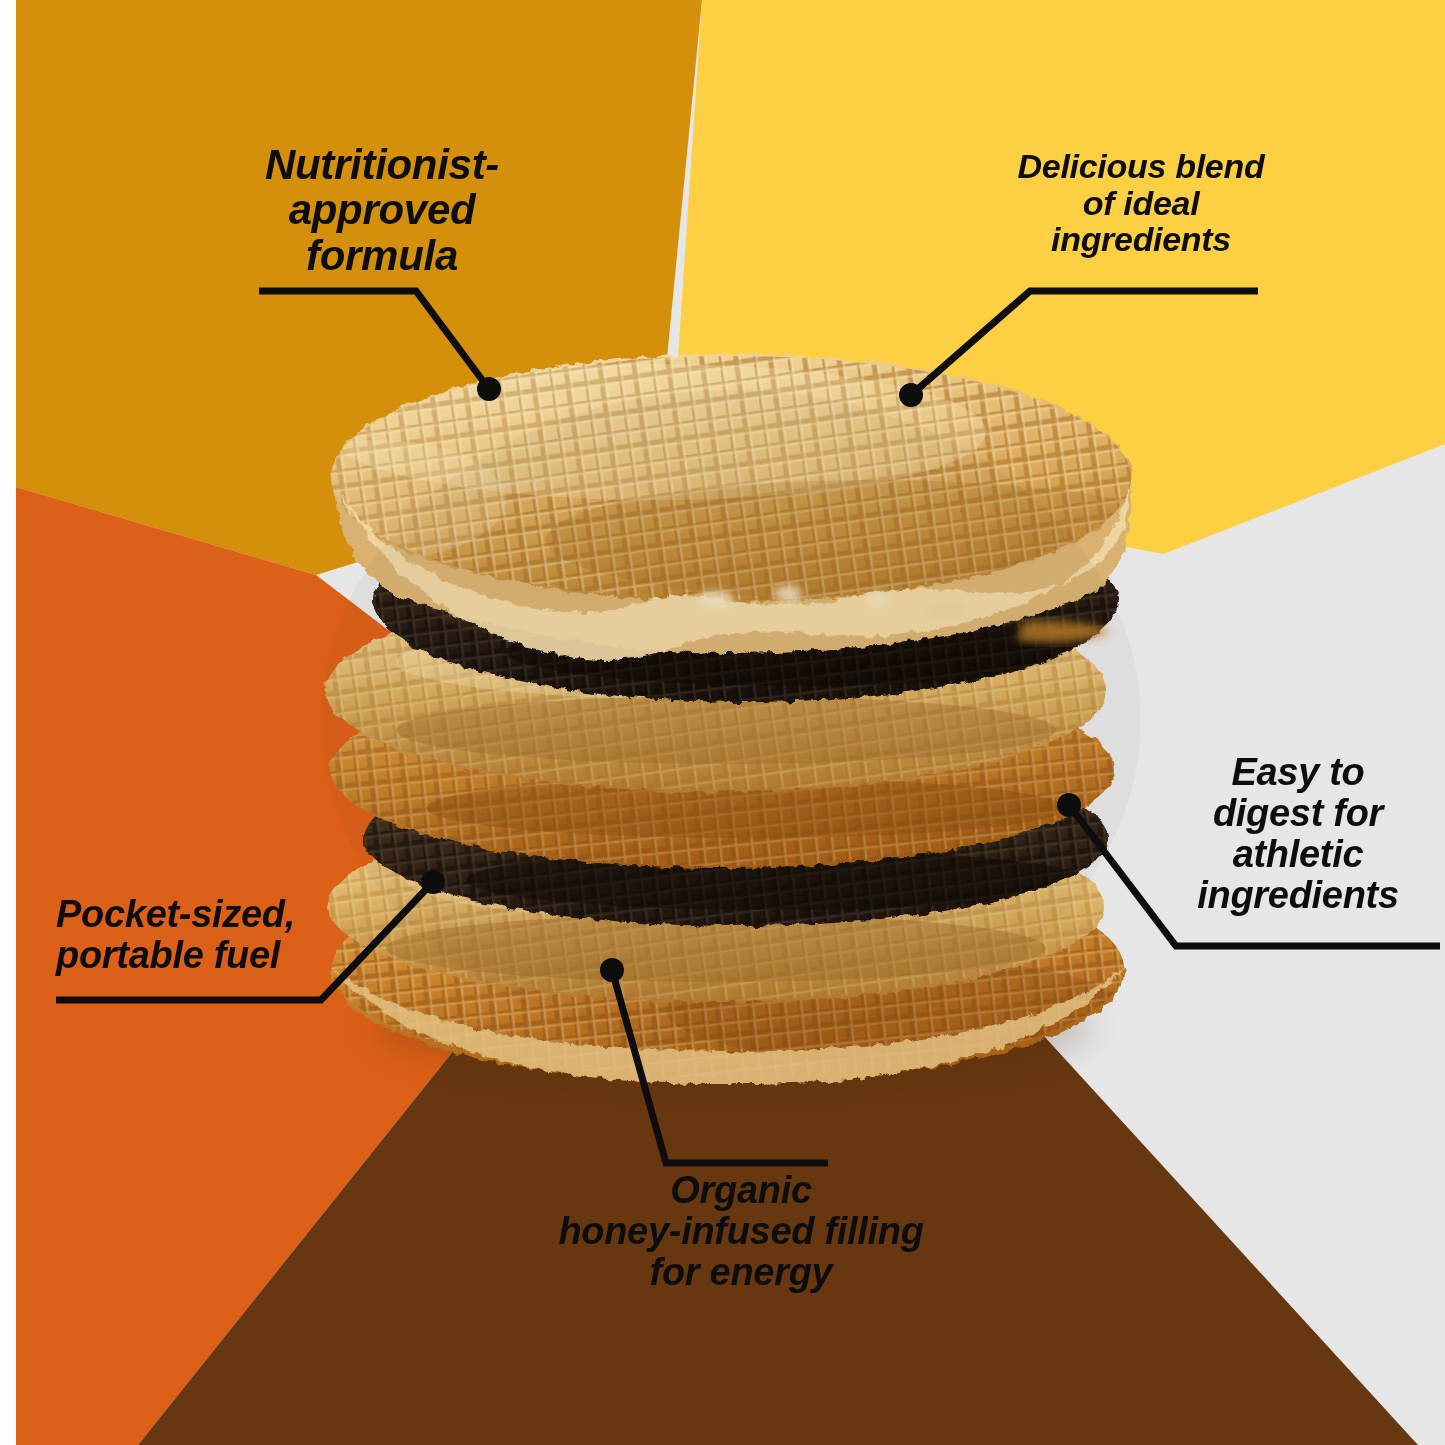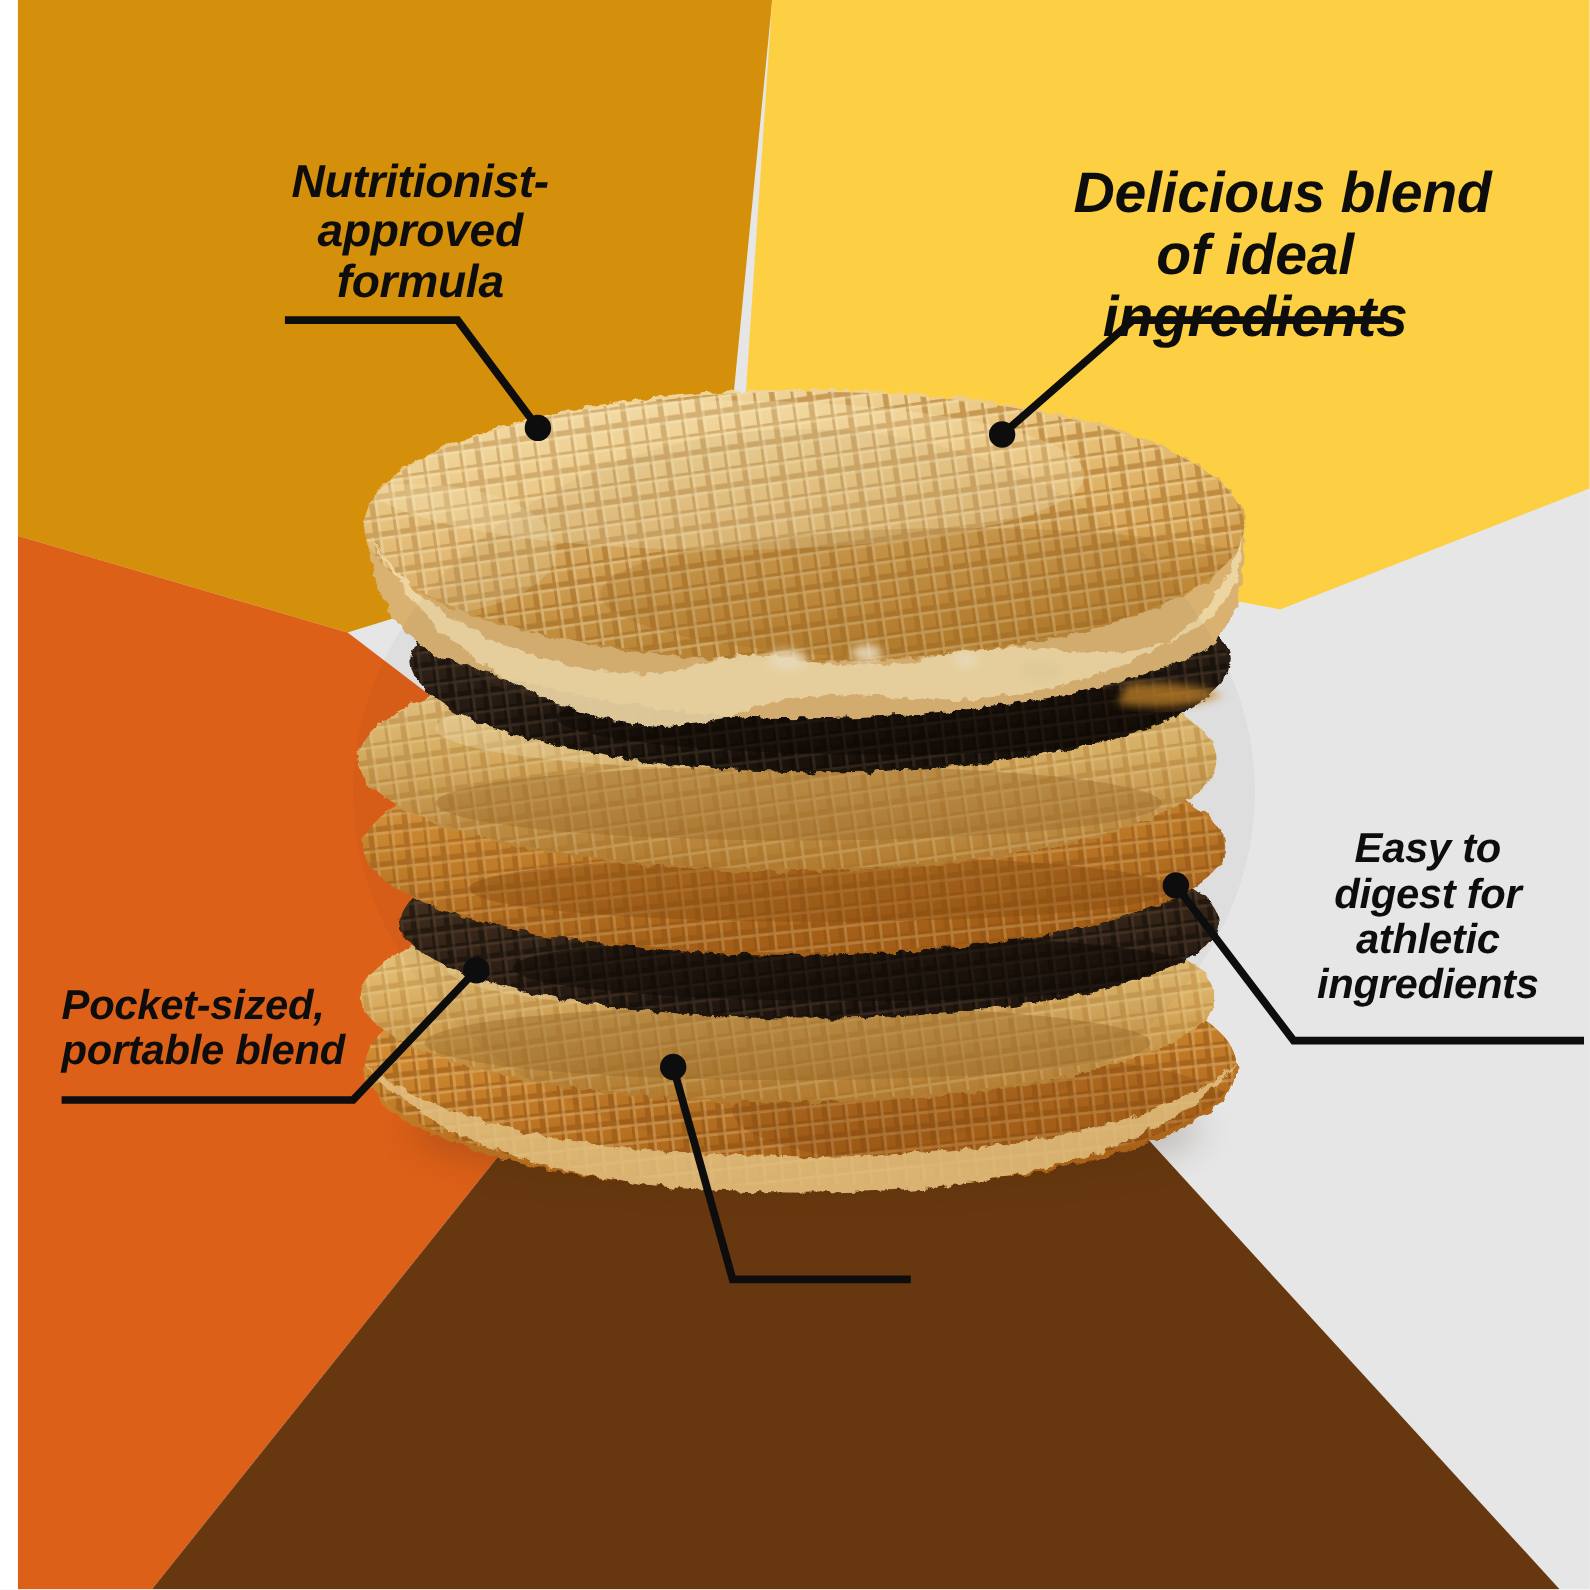--- a/index.html
+++ b/index.html
@@ -34,21 +34,21 @@
   #label-nutritionist {
     left: 196px; top: 142px;
     width: 340px;
     text-align: center;
     font-size: 42px;
   }
   #label-delicious {
     left: 960px; top: 148px;
     width: 330px;
     text-align: center;
-    font-size: 52px;
+    font-size: 34px;
   }
   #label-easy {
     left: 1132px; top: 752px;
     width: 300px;
     text-align: center;
     font-size: 38px;
   }
   #label-pocket {
     left: 40px; top: 894px;
     width: 300px;
@@ -312,16 +312,19 @@
   <div class="callout-label" id="label-delicious">Delicious blend
 of ideal
 ingredients</div>
 
   <div class="callout-label" id="label-easy">Easy to
 digest for
 athletic
 ingredients</div>
 
   <div class="callout-label" id="label-pocket">Pocket-sized,
-portable blend</div>
-
+portable fuel</div>
+
+  <div class="callout-label" id="label-organic">Organic
+honey-infused filling
+for energy</div>
 
 </div>
 
 </body></html>

